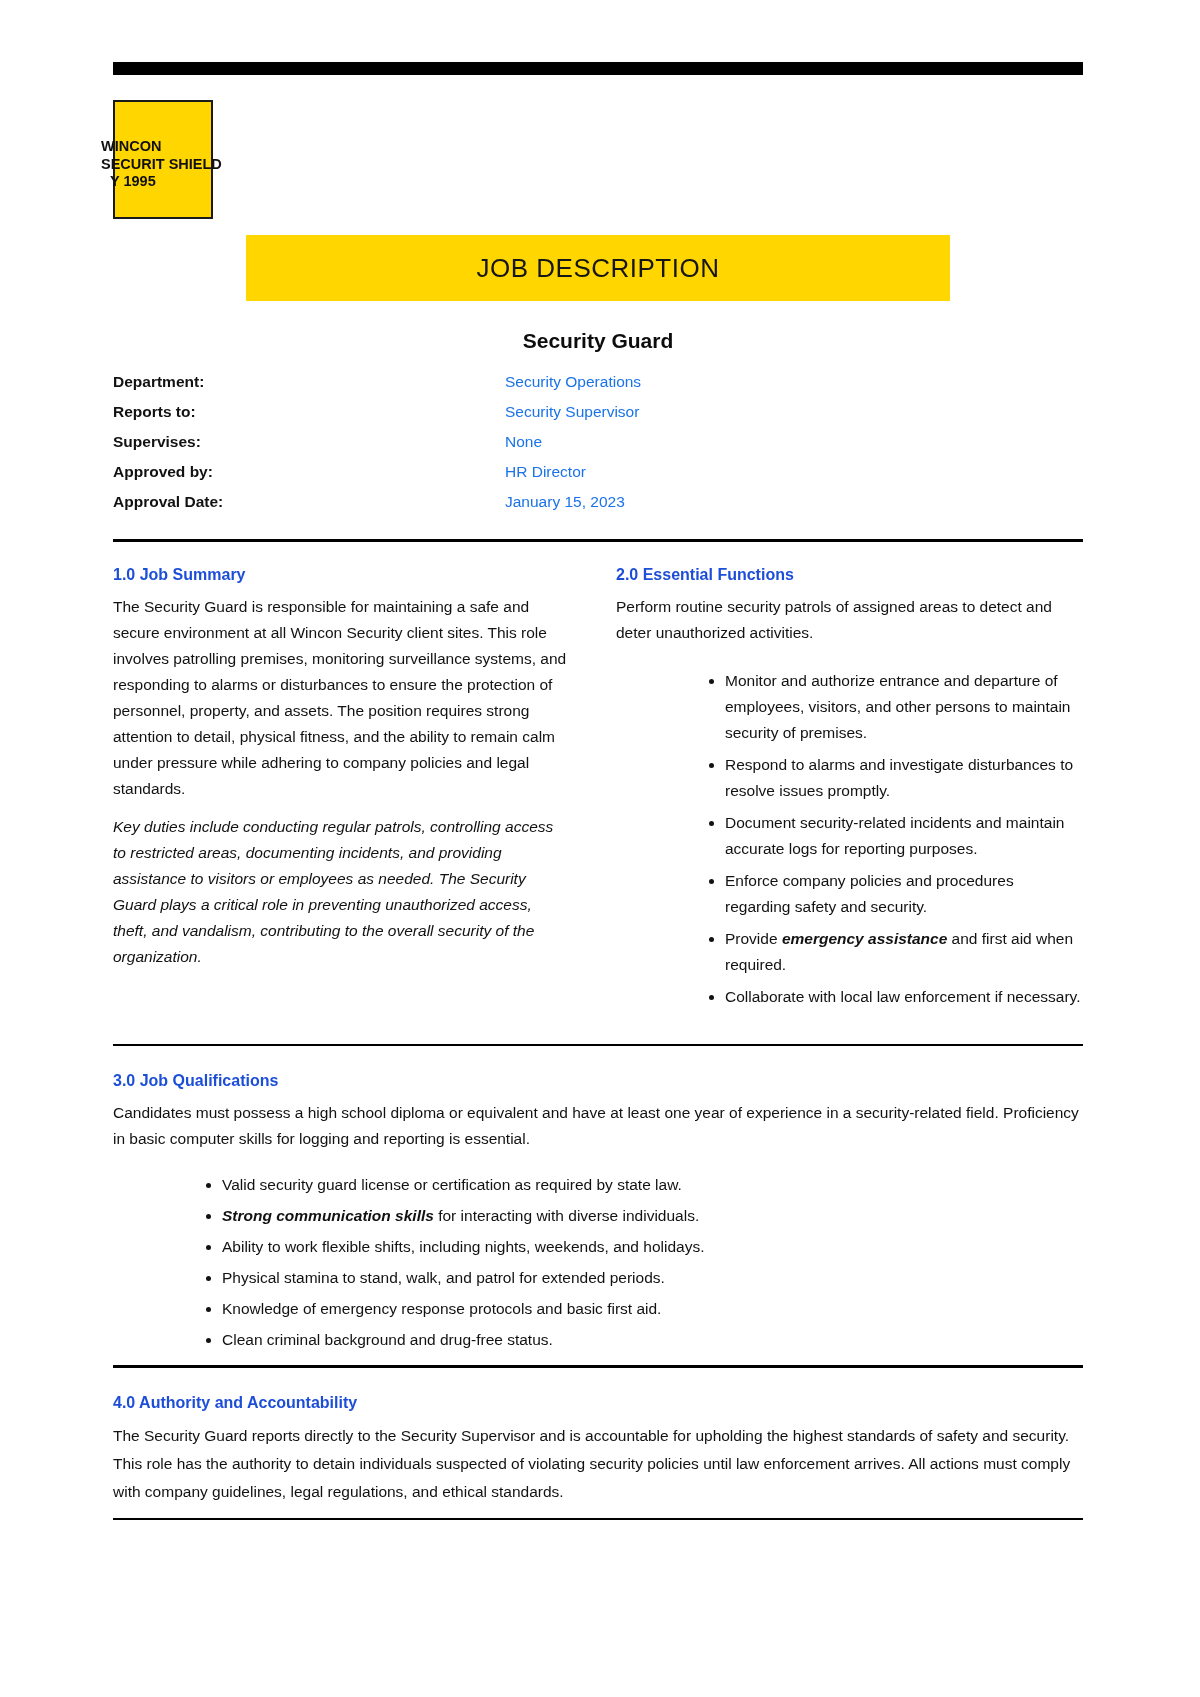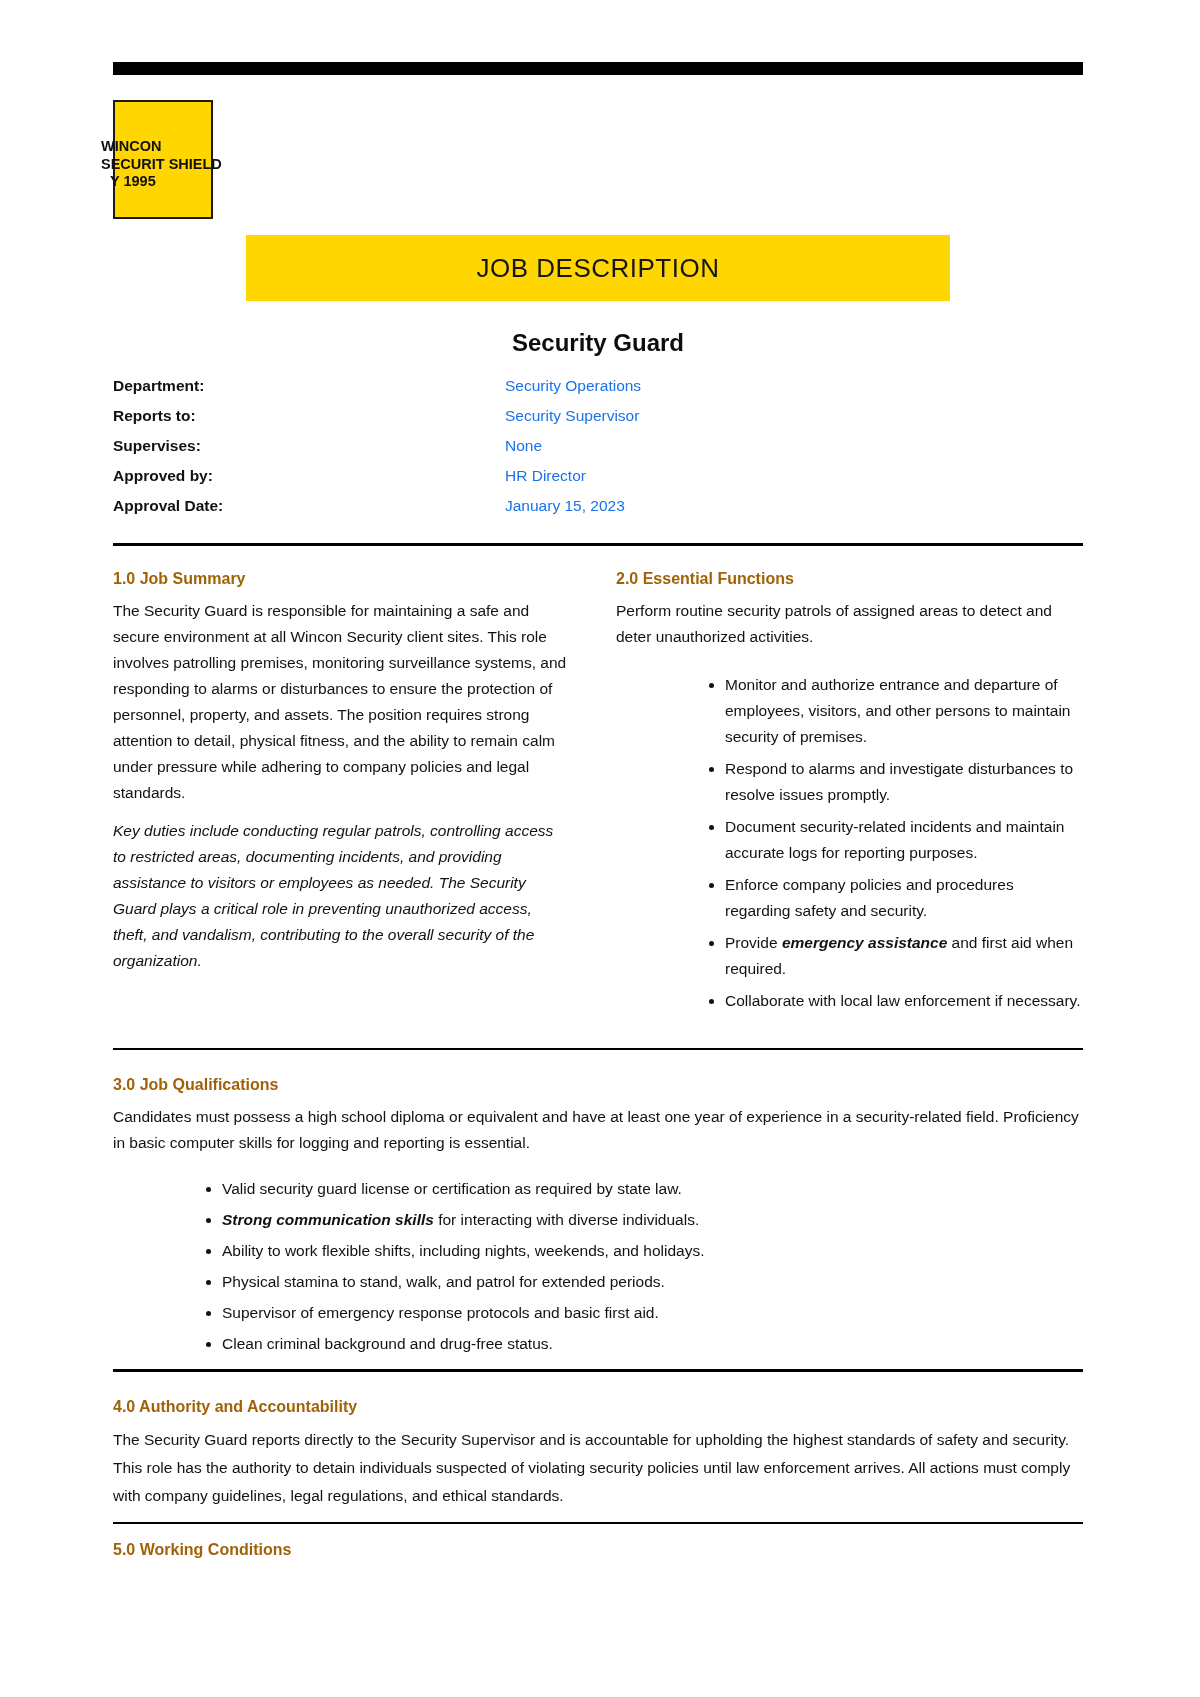--- a/index.html
+++ b/index.html
@@ -53,21 +53,21 @@
     justify-content:center;
   }
   .banner-text {
     font-size:26px;
     letter-spacing:0.5px;
     color:#161616;
   }
   .job-title {
     margin-top:28px;
     text-align:center;
-    font-size:24px;
+    font-size:21px;
     font-weight:bold;
     color:#0d0d0d;
   }
   .fields { margin-top:14px; }
   .field-row {
     display:flex;
     height:30px;
     align-items:center;
     font-size:15.5px;
   }
@@ -78,21 +78,21 @@
   .rule-2 { margin-top:28px; }
   .rule-3 { margin-top:12px; }
   .rule-4 { margin-top:12px; }
   .columns { margin-top:24px; display:flex; }
   .col-left  { width:455px; }
   .col-right { width:467px; margin-left:48px; }
   .sec-heading {
     margin:0;
     font-size:16px;
     font-weight:bold;
-    color:#a16207;
+    color:#1d4ed8;
   }
   .mt26 { margin-top:26px; }
   .mt17 { margin-top:17px; }
   .body-p {
     margin:10px 0 0;
     font-size:15.5px;
     line-height:26px;
   }
   .body-p.wide { line-height:28px; }
   .col-left .body-p + .body-p { margin-top:12px;font-style:italic; }
@@ -180,32 +180,31 @@
     <div class="rule rule-2"></div>
 
     <div>
       <h3 class="sec-heading mt26">3.0 Job Qualifications</h3>
       <p class="body-p">Candidates must possess a high school diploma or equivalent and have at least one year of experience in a security-related field. Proficiency in basic computer skills for logging and reporting is essential.</p>
       <ul class="blist tight">
         <li><span>Valid security guard license or certification as required by state law.</span><span class="emph"></span><span></span></li>
         <li><span></span><span class="emph">Strong communication skills</span><span> for interacting with diverse individuals.</span></li>
         <li><span>Ability to work flexible shifts, including nights, weekends, and holidays.</span><span class="emph"></span><span></span></li>
         <li><span>Physical stamina to stand, walk, and patrol for extended periods.</span><span class="emph"></span><span></span></li>
-        <li><span>Supervisor of emergency response protocols and basic first aid.</span><span class="emph"></span><span></span></li>
+        <li><span>Knowledge of emergency response protocols and basic first aid.</span><span class="emph"></span><span></span></li>
         <li><span>Clean criminal background and drug-free status.</span><span class="emph"></span><span></span></li>
       </ul>
     </div>
 
     <div class="rule rule-3"></div>
 
     <div>
       <h3 class="sec-heading mt26">4.0 Authority and Accountability</h3>
       <p class="body-p wide">The Security Guard reports directly to the Security Supervisor and is accountable for upholding the highest standards of safety and security. This role has the authority to detain individuals suspected of violating security policies until law enforcement arrives. All actions must comply with company guidelines, legal regulations, and ethical standards.</p>
     </div>
 
     <div class="rule rule-4"></div>
 
     <div>
-      <h3 class="sec-heading mt17">5.0 Working Conditions</h3>
     </div>
 
   </div>
 </div>
 
 </body></html>

